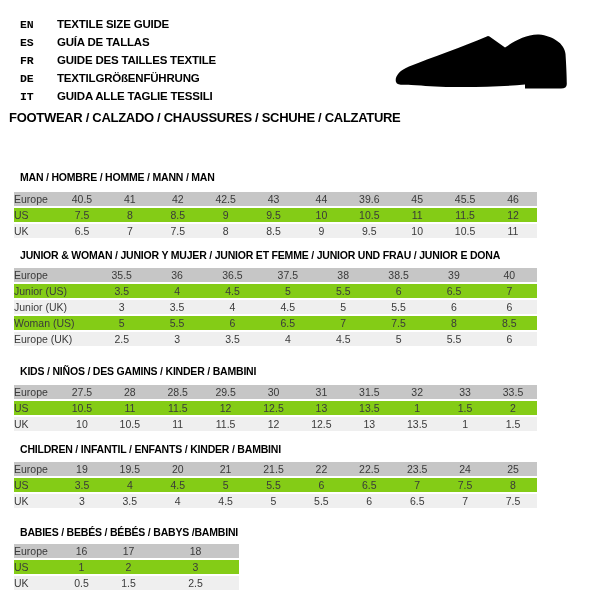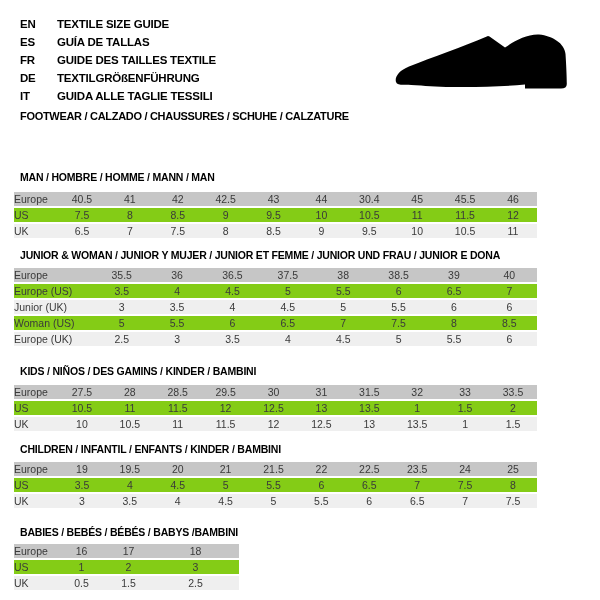--- a/index.html
+++ b/index.html
@@ -16,29 +16,30 @@
     background:var(--page-bg);
     font-family:"Liberation Sans",sans-serif;
     position:relative;
     overflow:hidden;
   }
   .lang-block{position:absolute;top:15px;left:20px;}
   .lang-row{display:flex;height:18px;align-items:center;}
   .lang-code{
     width:37px;font-size:11.5px;font-weight:bold;color:var(--heading-text);
     letter-spacing:-0.2px;
+    font-family:Liberation Mono, monospace;
   }
   .lang-label{
     font-size:11.5px;font-weight:bold;color:var(--heading-text);
     letter-spacing:-0.2px;
   }
   .shoe-wrap{position:absolute;left:393px;top:28px;width:180px;height:66px;}
   .category-title{
-    position:absolute;top:110px;left:20px;
-    font-size:11px;font-weight:bold;color:var(--heading-text);
+    position:absolute;top:110px;left:9px;
+    font-size:13px;font-weight:bold;color:var(--heading-text);
     letter-spacing:-0.3px;
   }
   .section-title{
     position:absolute;left:20px;
     font-size:10.5px;font-weight:bold;color:var(--heading-text);
     letter-spacing:-0.2px;white-space:nowrap;
   }
   table.size-table{
     position:absolute;left:14px;
     border-collapse:separate;border-spacing:0;
@@ -117,21 +118,21 @@
     </colgroup>
   <tbody>
       <tr class="head">
         <td class="lbl">Europe</td>
         <td>40.5</td>
         <td>41</td>
         <td>42</td>
         <td>42.5</td>
         <td>43</td>
         <td>44</td>
-        <td>30.4</td>
+        <td>39.6</td>
         <td>45</td>
         <td>45.5</td>
         <td>46</td>
       </tr>
       <tr class="w">
         <td class="lbl">US</td>
         <td>7.5</td>
         <td>8</td>
         <td>8.5</td>
         <td>9</td>
@@ -169,21 +170,21 @@
         <td>35.5</td>
         <td>36</td>
         <td>36.5</td>
         <td>37.5</td>
         <td>38</td>
         <td>38.5</td>
         <td>39</td>
         <td>40</td>
       </tr>
       <tr class="w">
-        <td class="lbl">Europe (US)</td>
+        <td class="lbl">Junior (US)</td>
         <td>3.5</td>
         <td>4</td>
         <td>4.5</td>
         <td>5</td>
         <td>5.5</td>
         <td>6</td>
         <td>6.5</td>
         <td>7</td>
       </tr>
       <tr class="g">

